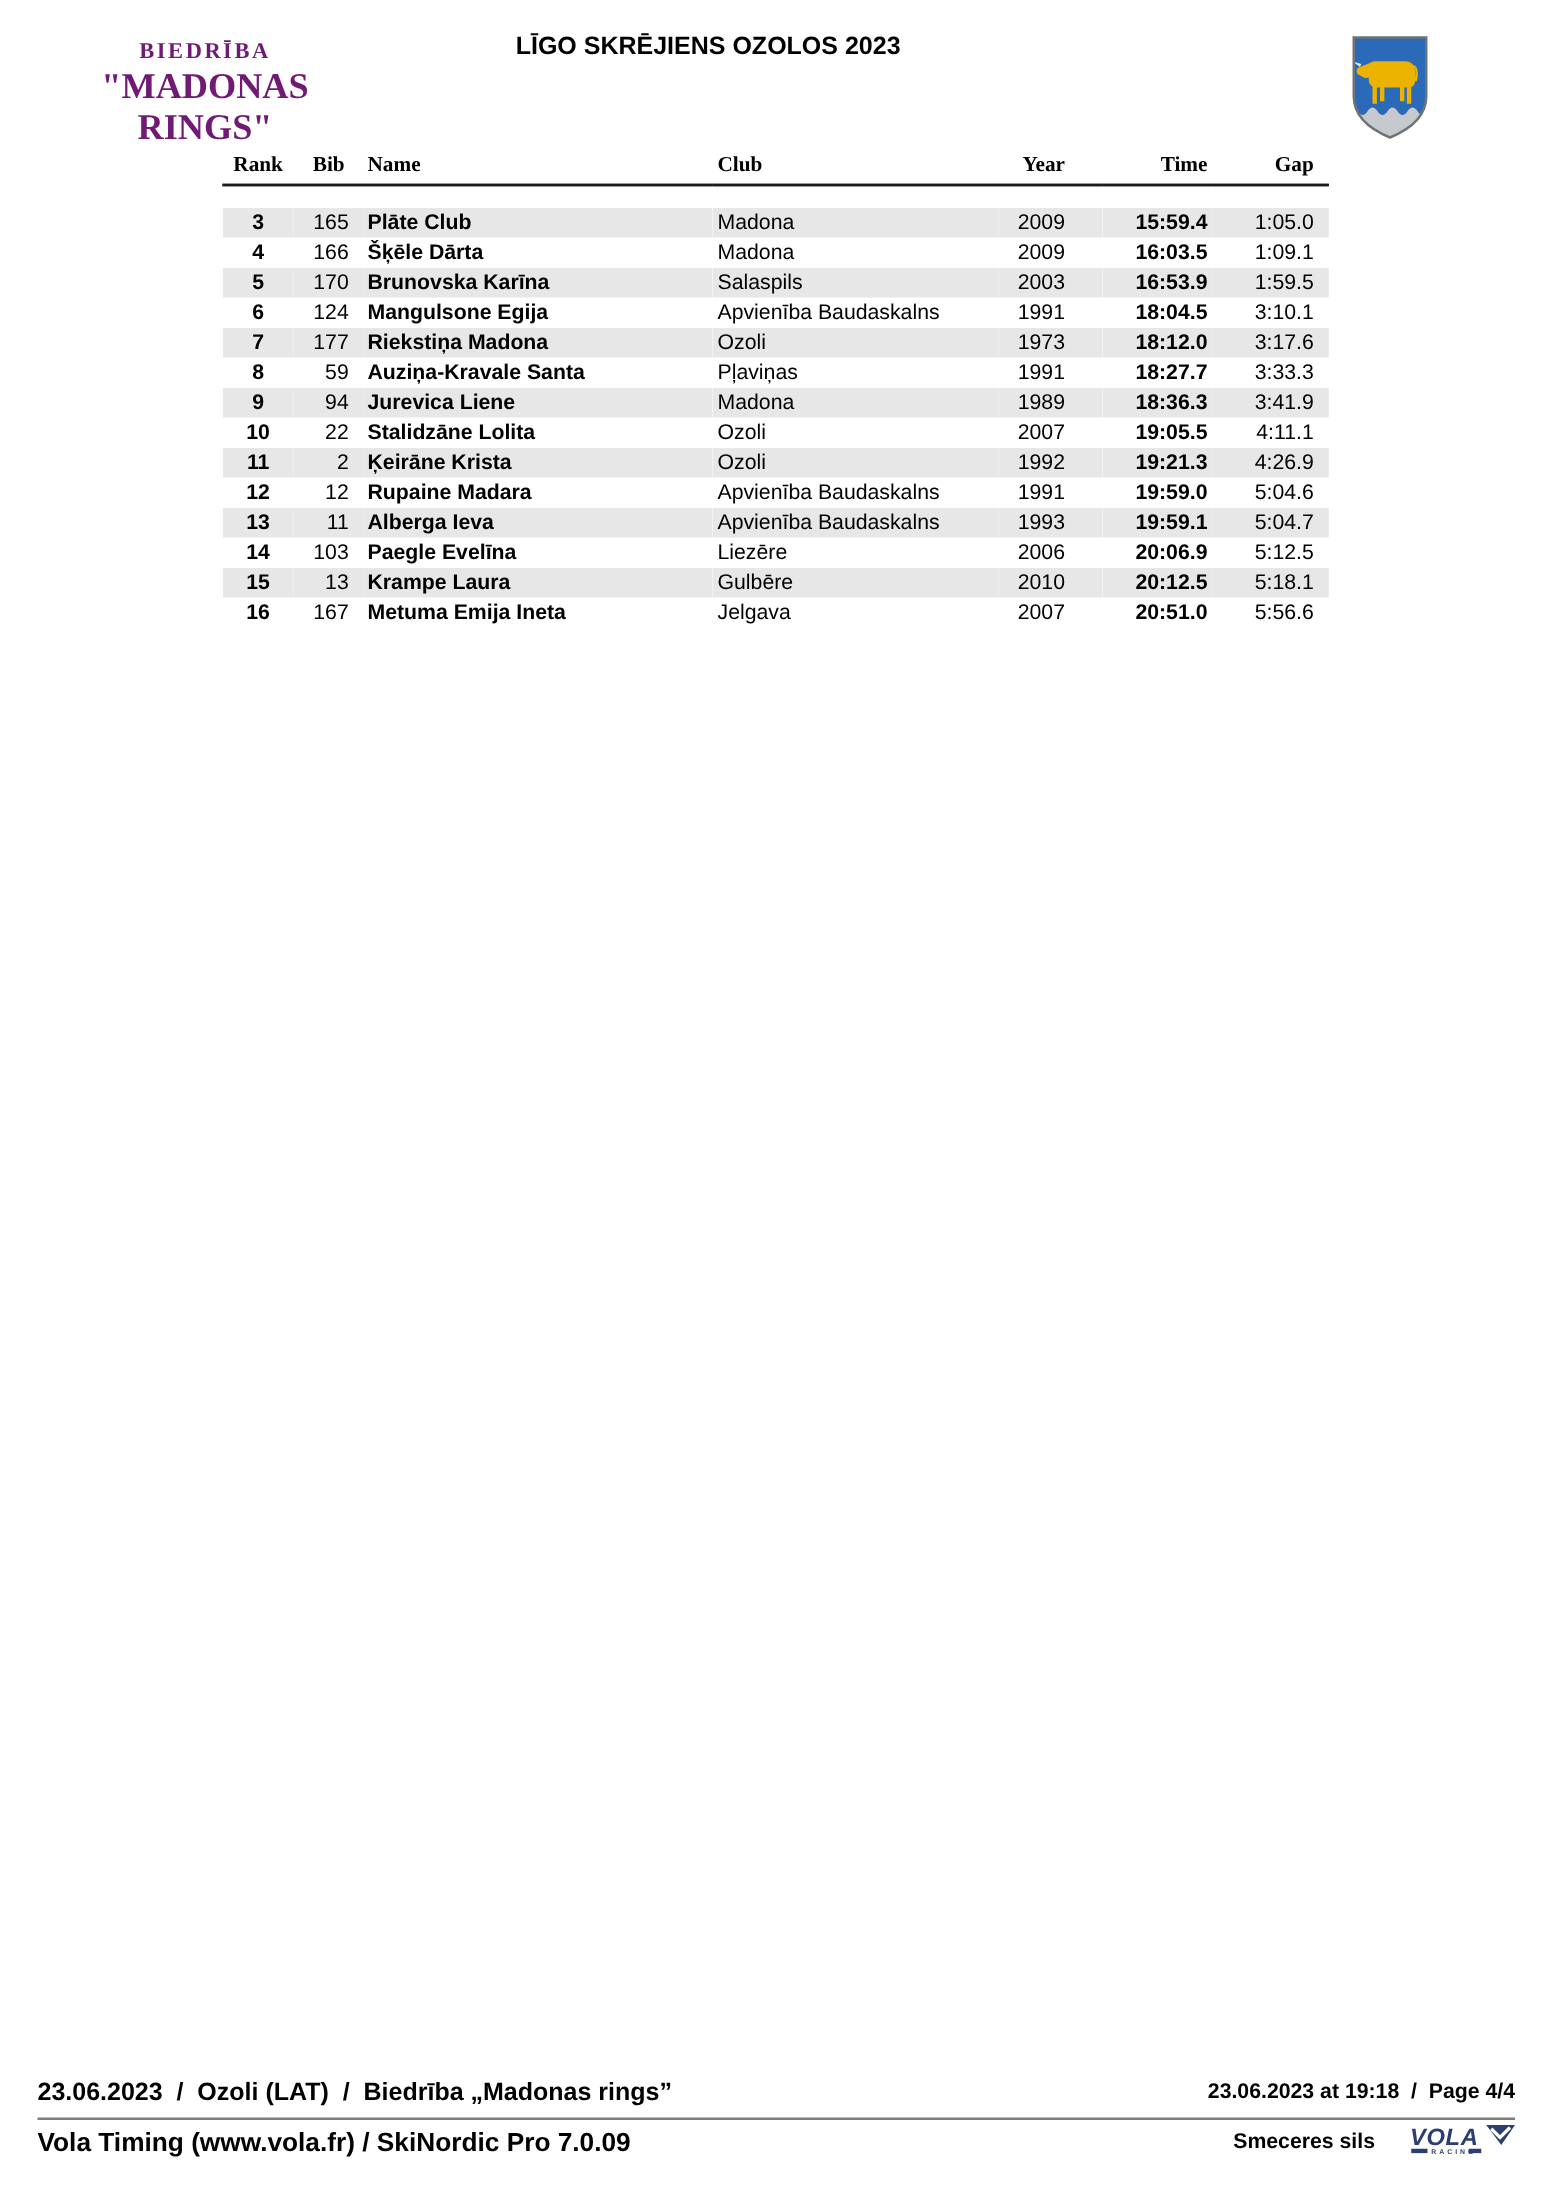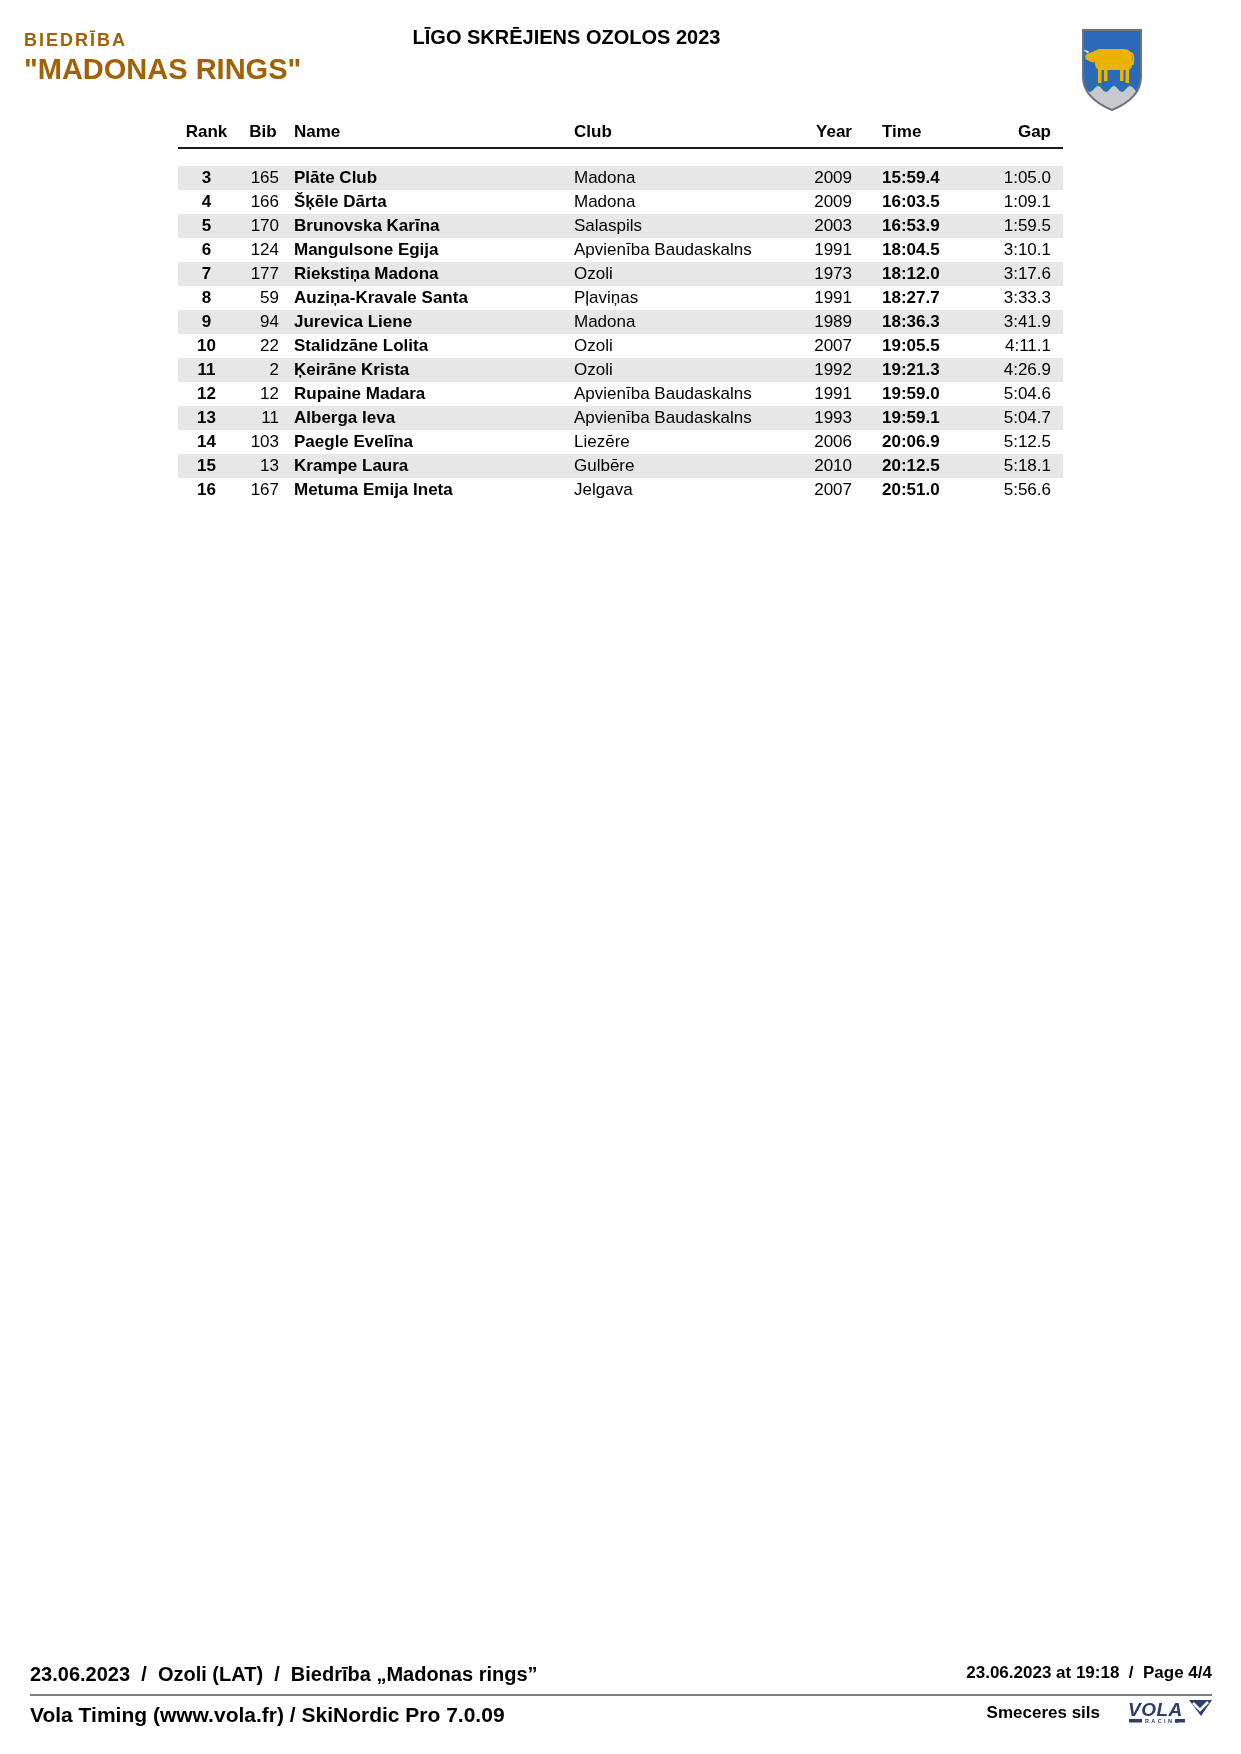--- a/index.html
+++ b/index.html
@@ -1,46 +1,46 @@
 <!DOCTYPE html>
 <html><head>
 <meta charset="utf-8">
 <style>
   html,body{margin:0;padding:0;background:#fff;}
   .page{position:relative;width:1241px;height:1754px;background:#ffffff;
         font-family:"Liberation Sans",sans-serif;color:#000;overflow:hidden;}
 
   
-  .org{position:absolute;left:24px;top:30px;width:280px;
-       font-family:Liberation Sans, sans-serif;font-weight:bold;color:#a16207;}
+  .org{position:absolute;left:24px;top:30px;width:280px;text-align:center;
+       font-family:Liberation Serif, serif;font-weight:bold;color:#701a75;}
   .org-line1{font-size:18px;letter-spacing:2px;}
   .org-line2{font-size:29px;margin-top:2px;letter-spacing:0px;}
 
   
   .titleblock{position:absolute;left:157px;top:26px;width:800px;text-align:center;}
   .title{font-size:20px;font-weight:bold;margin-left:19px;}
   .subtitle{font-size:17px;font-weight:bold;margin-top:9px;}
 
   .crest{position:absolute;left:1078px;top:27px;}
 
   
   .results-table{position:absolute;left:178px;top:118px;width:885px;
                  border-collapse:collapse;table-layout:fixed;font-size:17px;}
   .results-table th{font-weight:bold;height:27px;line-height:27px;padding:0 0 2px 0;
-                    border-bottom:2px solid #1b1b1b;font-size:17px;}
+                    border-bottom:2px solid #1b1b1b;font-size:17px;font-family:Liberation Serif, serif;}
   .results-table tbody::before{content:"";display:table-row;height:18px;}
   .results-table tbody tr{height:24px;}
   .results-table tbody tr:nth-child(odd){background:#e7e7e7;}
   .results-table td{padding:0;line-height:24px;white-space:nowrap;overflow:hidden;}
   .c-rank{text-align:center;font-weight:bold;}
   .c-bib{text-align:right;padding-right:12px !important;}
   .c-name{text-align:left;padding-left:3px !important;font-weight:bold;}
   .c-club{text-align:left;padding-left:4px !important;}
   .c-year{text-align:right;padding-right:30px !important;}
-  .c-time{text-align:left;padding-right:3px !important;font-weight:bold;}
+  .c-time{text-align:right;padding-right:3px !important;font-weight:bold;}
   .c-gap{text-align:right;padding-right:12px !important;}
   th.c-bib{text-align:center;padding-right:0 !important;}
 
   
   .pre{white-space:pre;}
   .footer-line1-left{position:absolute;left:30px;top:1663px;font-size:20px;font-weight:bold;}
   .footer-line1-right{position:absolute;right:29px;top:1663px;font-size:17px;font-weight:bold;}
   .footer-rule{position:absolute;left:30px;top:1694px;width:1182px;height:2px;background:#7d7d7d;}
   .footer-line2-left{position:absolute;left:30px;top:1703px;font-size:21px;font-weight:bold;}
   .footer-line2-right{position:absolute;right:29px;top:1699px;display:flex;align-items:center;gap:28px;}

